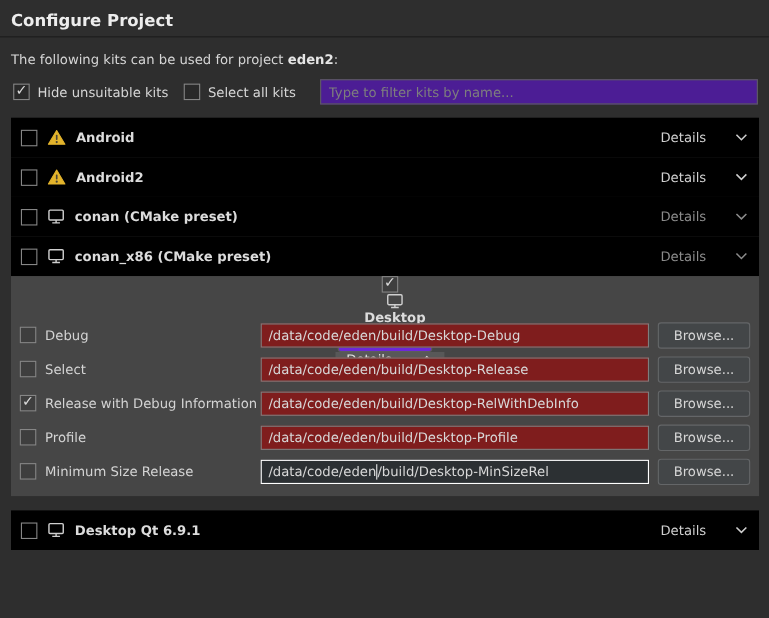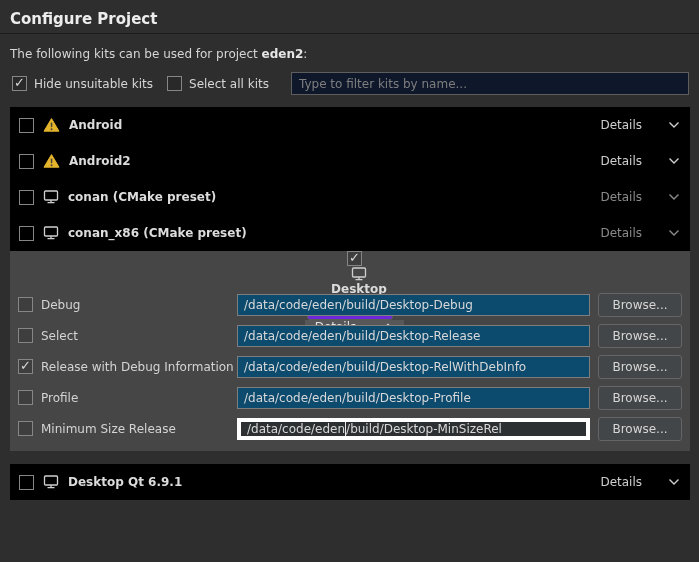--- a/index.html
+++ b/index.html
@@ -20,21 +20,21 @@
   .intro { margin: 13px 10px 0 10px; color: #d6d6d6; }
   .intro b { color: #e6e6e6; }
 
   
   .controls { display: flex; align-items: center; margin: 11px 10px 12px 12px; }
   .check-group { display: flex; align-items: flex-end; margin-right: 14px; }
   .check-group label { margin-left: 7px; color: #d6d6d6; cursor: default; }
   .filter-wrap { flex: 1; margin-left: 8px; }
   .filter-input {
     width: 100%; height: 23px;
-    background: #0f172a; border: 1px solid #5e5e5e;
+    background: #4c1d95; border: 1px solid #5e5e5e;
     color: #d6d6d6; font: inherit; padding: 0 7px; outline: none;
   }
   .filter-input::placeholder { color: #7e7e7e; }
 
   
   .checkbox {
     display: inline-block; width: 15px; height: 15px; flex: 0 0 15px;
     border: 1px solid #868686; background: rgba(0,0,0,0.10);
     position: relative;
   }
@@ -66,25 +66,25 @@
   .manage-btn {
     background: #6d28d9; border: 1px solid #5c5c5c; border-radius: 3px;
     color: #d4d4d4; font: inherit; padding: 4px 12px; margin-right: 9px;
   }
   .config-row {
     display: flex; align-items: center; height: 31px; padding: 0 8px;
   }
   .config-label { margin-left: 8px; width: 196px; color: #d4d4d4; }
   .path-input {
     flex: 1; height: 22px;
-    background: #0c4a6e; border: 1px solid #7e7e7e;
+    background: #7f1d1d; border: 1px solid #7e7e7e;
     color: #d8d8d8; font: inherit; padding: 0 6px; outline: none;
   }
   .path-input.focused {
-    border: 4px solid #ffffff; background: #2c3033;
+    border: 1px solid #ffffff; background: #2c3033;
     display: flex; align-items: center; white-space: pre;
   }
   .caret { display: inline-block; width: 1px; height: 14px; background: #e8e8e8; }
   .browse-btn {
     margin-left: 8px; width: 84px; height: 24px;
     background: #434648; border: 1px solid #646668; border-radius: 3px;
     color: #d6d6d6; font: inherit;
   }
 
   svg { display: block; }

